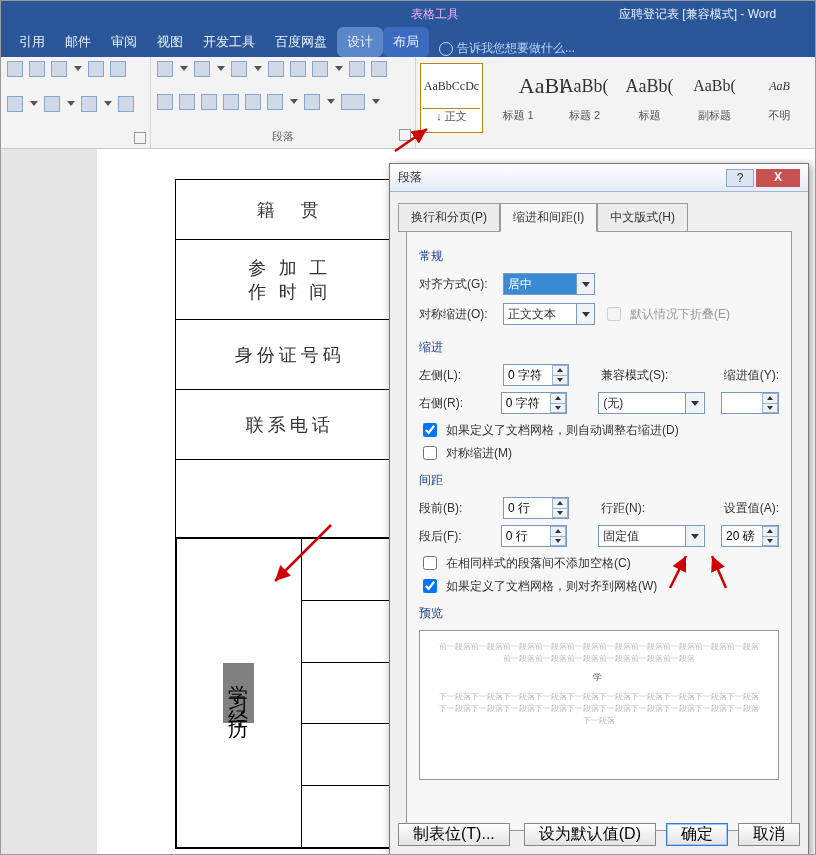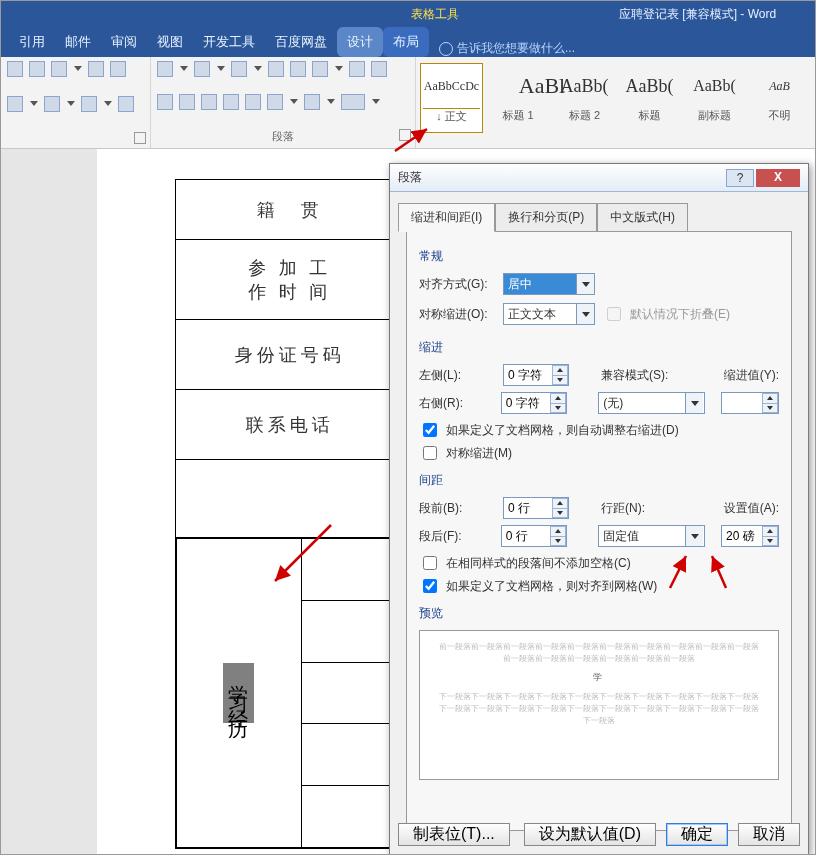--- a/index.html
+++ b/index.html
@@ -1,21 +1,21 @@
 <!DOCTYPE html>
 <html><head>
 <meta charset="utf-8">
 <style>
   * { box-sizing: border-box; }
   html, body { margin:0; padding:0; font-family: "Microsoft YaHei", Arial, sans-serif; font-size:12px; color:#333; background:#fff; }
   .window { width:816px; height:855px; position:relative; overflow:hidden; background:#e6e6e6; border:1px solid #999; }
 
   
   .titlebar { height:26px; background:#2b579a; color:#fff; display:flex; align-items:center; font-size:12px; }
-  .titlebar .context { margin-left:410px; color:#fde047; }
+  .titlebar .context { margin-left:410px; color:#f0abfc; }
   .titlebar .docname { margin-left:160px; color:#e6efff; }
 
   
   .tabbar { height:30px; background:#2b579a; color:#fff; display:flex; align-items:flex-end; padding-left:8px; }
   .tab { padding:6px 10px 6px; font-size:13px; color:#e6f1ff; cursor:pointer; }
   .tab.context { background:#5b86c7;border-radius:6px; }
   .tab.active { background:#3a6bbf; }
   .tell-me { display:flex; align-items:center; color:#b8d4ff; margin-left:10px; gap:4px; }
   .tell-me .bulb { width:14px; height:14px; border:1px solid #b8d4ff; border-radius:50%; display:inline-block; }
 
@@ -312,22 +312,22 @@
   <div class="dialog">
     <div class="dlg-title">
       <span>段落</span>
       <span class="buttons">
         <span class="btn-help">?</span>
         <span class="btn-close">X</span>
       </span>
     </div>
 
     <div class="dlg-tabs">
+      <div class="dlg-tab">换行和分页(P)</div>
       <div class="dlg-tab active">缩进和间距(I)</div>
-      <div class="dlg-tab">换行和分页(P)</div>
       <div class="dlg-tab">中文版式(H)</div>
     </div>
 
     <div class="dlg-body">
 
       <div class="section-title">常规</div>
       <div class="form-row">
         <span class="label">对齐方式(G):</span>
         <span class="combo sel">
           <input readonly="" value="居中" style="">

